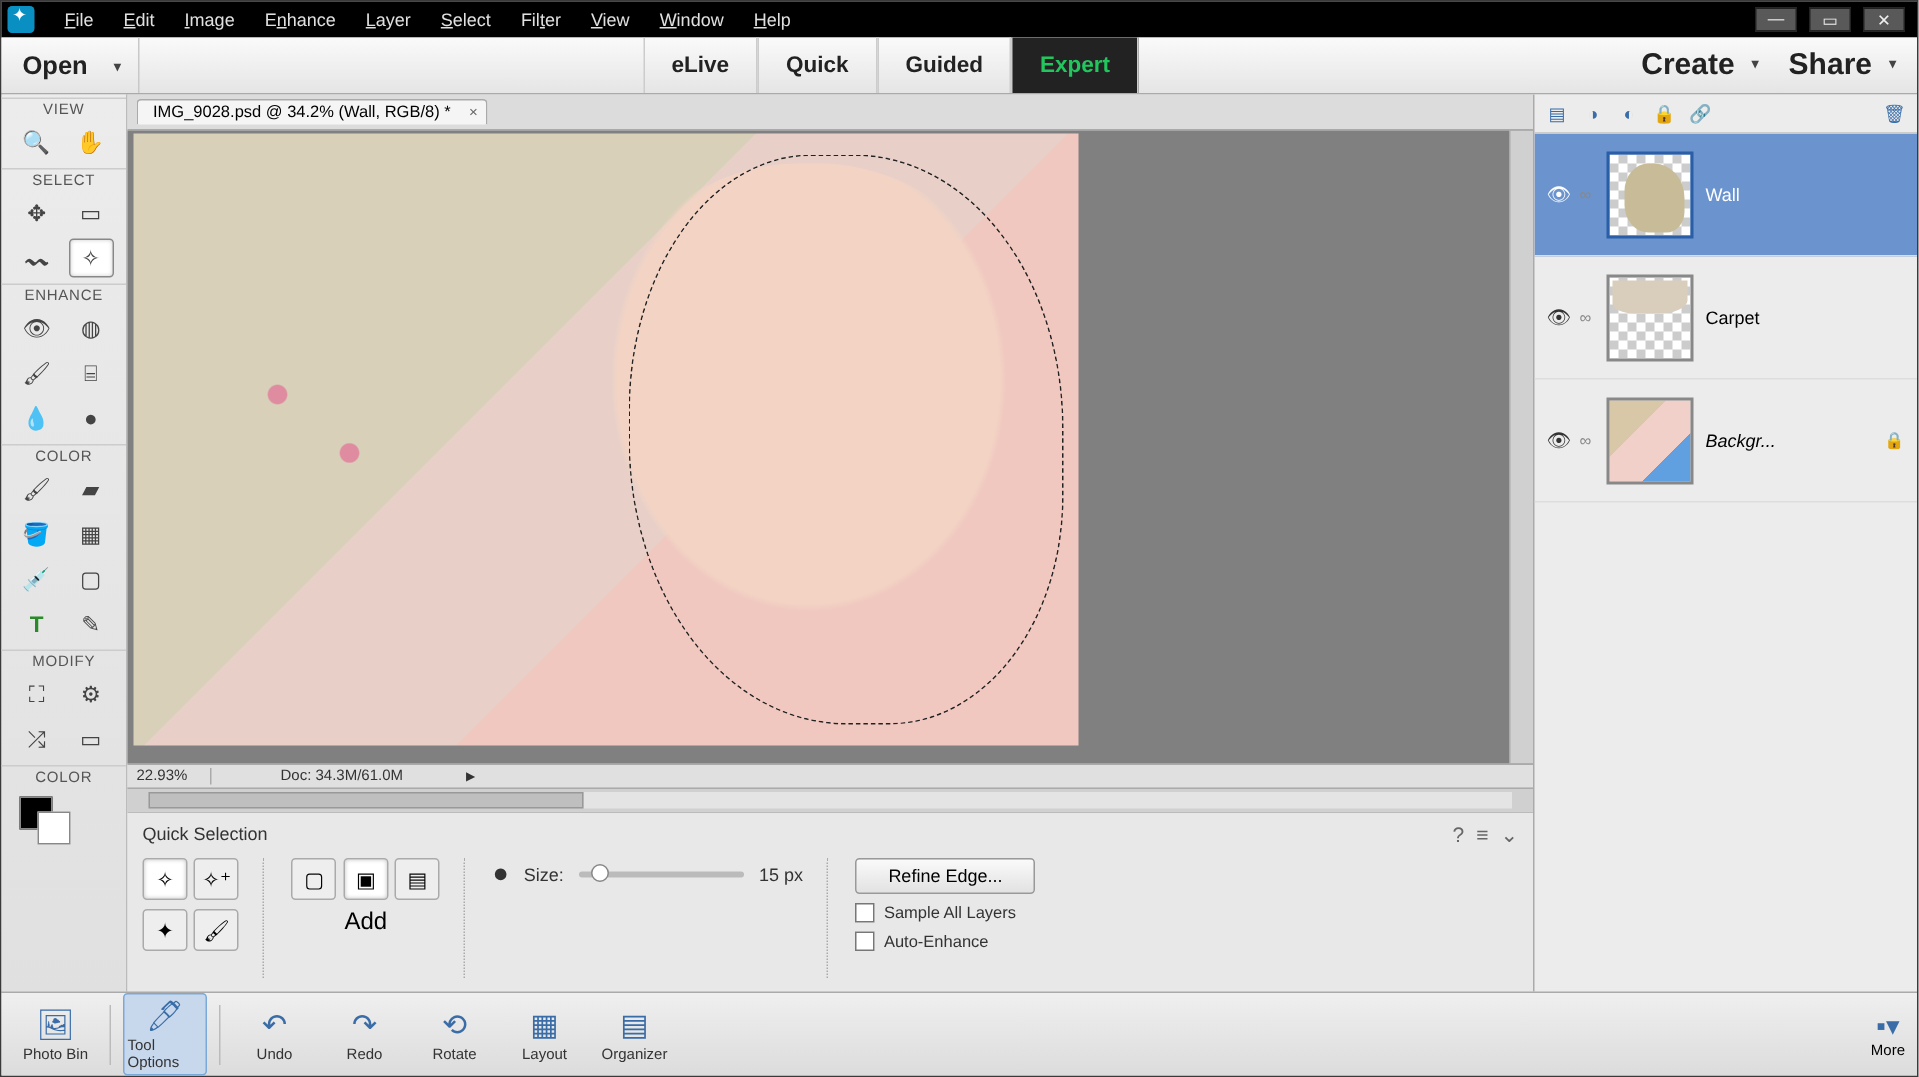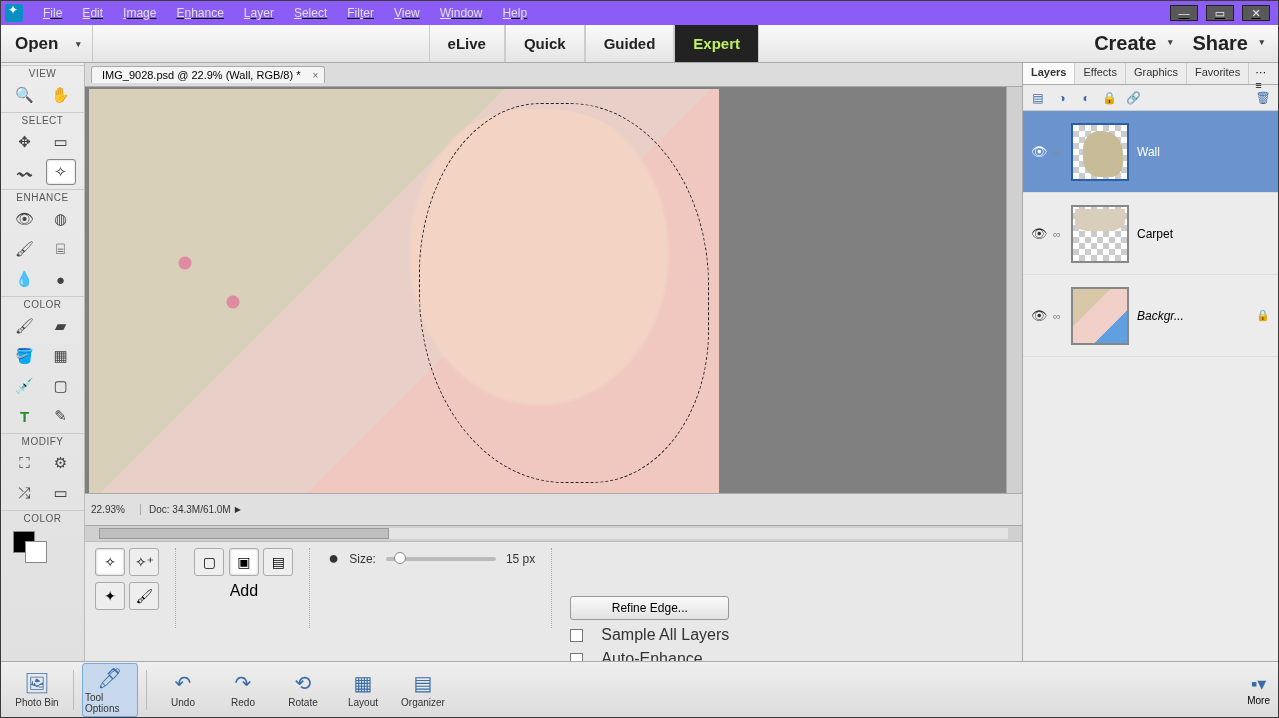--- a/index.html
+++ b/index.html
@@ -1,31 +1,31 @@
 <!DOCTYPE html>
 <html><head>
 <meta charset="utf-8">
 <style>
 * { box-sizing: border-box; margin: 0; padding: 0; font-family: "Segoe UI", Tahoma, sans-serif; }
 body { width: 1279px; height: 718px; overflow: hidden; background: #808080; user-select: none; }
 .window { width: 100%; height: 100%; display: flex; flex-direction: column; background: #e8e8e8; border: 1px solid #3a3a3a; }
-.titlebar { height: 24px; background: #8b5cf6; display: flex; align-items: center; padding: 0 4px; text-decoration: underline; }
+.titlebar { height: 24px; background: #000000; display: flex; align-items: center; padding: 0 4px; }
 .titlebar .logo { width: 18px; height: 18px; background: #0a8fc2; border-radius: 3px; position: relative; margin-right: 10px; }
 .titlebar .logo::after { content: "✦"; color: white; position: absolute; top: -1px; left: 3px; font-size: 12px; }
 .menubar { display: flex; gap: 0; }
 .menubar .mi { color: #e0e0e0; font-size: 12px; padding: 3px 10px; cursor: pointer; }
 .menubar .mi u { text-decoration: underline; }
 .winctrl { margin-left: auto; display: flex; gap: 8px; margin-right: 4px; }
 .winctrl .wbtn { width: 28px; height: 16px; background: #595959; border: 1px solid #222; color: #eee; font-size: 11px; display: flex; align-items: center; justify-content: center; cursor: pointer; }
 .shelfbar { height: 38px; background: linear-gradient(#fafafa, #e5e5e5); border-bottom: 1px solid #aaa; display: flex; align-items: center; padding: 0 14px; }
 .shelfbar .open { font-size: 17px; font-weight: bold; color: #222; padding-right: 34px; position: relative; cursor: pointer; border-right: 1px solid #c8c8c8; height: 100%; display:flex; align-items:center;text-align:right;}
 .shelfbar .open::after { content: "▾"; position: absolute; right: 12px; font-size: 9px; color: #444; }
 .modes { margin-left: auto; margin-right: auto; display: flex; align-items: center; height: 100%; }
 .modes .mode { font-size: 15px; font-weight: bold; color: #222; padding: 0 18px; cursor: pointer; height: 100%; display:flex; align-items:center; border-left:1px solid #ccc; border-right:1px solid #ccc;}
-.modes .mode.active { background: #222; color: #bef264; }
+.modes .mode.active { background: #222; color: #22c55e; }
 .shelfbar .right { display: flex; gap: 20px; }
 .shelfbar .right .rb { font-size: 20px; font-weight: bold; color: #222; cursor: pointer; position: relative; padding-right: 16px; }
 .shelfbar .right .rb::after { content: "▾"; position: absolute; right: 0; font-size: 9px; top: 5px; color: #444; }
 .body { flex: 1; display: flex; min-height: 0; }
 
 .toolcol { width: 84px; background: linear-gradient(#ececec,#e0e0e0); border-right: 1px solid #bbb; display: flex; flex-direction: column; align-items: stretch; font-size: 10px; color: #444; }
 .toolcol .sec { text-align: center; font-size: 10px; letter-spacing: 0.5px; color: #555; padding: 2px 0 1px; border-top: 1px solid #ccc; margin-top: 2px; }
 .toolcol .row { display: flex; justify-content: center; gap: 6px; padding: 2px 0; }
 .toolcol .tb { width: 30px; height: 26px; border: 1px solid transparent; border-radius: 3px; display: flex; align-items: center; justify-content: center; font-size: 15px; cursor: pointer; }
 .toolcol .tb.active { background: #fff; border: 1px solid #888; box-shadow: inset 0 0 3px rgba(0,0,0,.2); }
@@ -35,41 +35,41 @@
 
 .center { flex: 1; display: flex; flex-direction: column; min-width: 0; }
 .tabstrip { height: 24px; background: #dcdcdc; border-bottom: 1px solid #aaa; display: flex; align-items: center; padding-left: 6px; }
 .tabstrip .ftab { background: #f5f5f5; border: 1px solid #aaa; border-bottom: none; padding: 2px 24px 2px 10px; font-size: 11px; position: relative; border-radius: 3px 3px 0 0;}
 .tabstrip .ftab .x { position: absolute; right: 6px; top: 3px; font-size: 10px; cursor: pointer; color: #666; }
 .canvaswrap { flex: 1; background: #808080; position: relative; overflow: hidden; }
 .canvasimg { position: absolute; top: 2px; left: 4px; width: 630px; height: 408px; background: linear-gradient(135deg, #d8d0b8 0 40%, #e8d0c8 40% 60%, #f0c8c0 60% 100%); overflow: hidden; }
 .canvasimg::before { content: ""; position: absolute; left: 300px; top: 20px; width: 300px; height: 320px; background: radial-gradient(ellipse at 50% 45%, #f3d4c4 0 60%, transparent 62%); border-radius: 48% 48% 45% 45%; }
 .canvasimg::after { content: ""; position: absolute; left: 0; top: 70px; width: 240px; height: 260px; background: radial-gradient(circle at 40% 40%, #e64a8c 0 6px, transparent 7px), radial-gradient(circle at 60% 55%, #e64a8c 0 6px, transparent 7px); opacity: .5; }
 .marquee { position: absolute; left: 330px; top: 14px; width: 290px; height: 380px; border: 1.5px dashed #222; border-radius: 42% 48% 40% 50% / 45% 48% 40% 50%; }
-.statusbar { height: 32px; background: #e0e0e0; border-top: 1px solid #aaa; display: flex; align-items: center; font-size: 10px; color: #333; }
+.statusbar { height: 16px; background: #e0e0e0; border-top: 1px solid #aaa; display: flex; align-items: center; font-size: 10px; color: #333; gap: 38px; }
 .statusbar .zoom { width: 56px; padding-left: 6px; border-right: 1px solid #aaa; }
 .statusbar .doc { padding-left: 8px; }
 .statusbar .arrow { margin-left: 4px; font-size: 8px; }
 .hscroll { height: 16px; background: #d0d0d0; border-top: 1px solid #aaa; position: relative; flex-shrink:0;}
 .hscroll .track { position:absolute; left:14px; right:14px; top:2px; bottom:2px; background:#e4e4e4; }
 .hscroll .thumb { position:absolute; left:14px; top:2px; bottom:2px; width: 290px; background:#bfbfbf; border:1px solid #999; }
 .vscroll { position:absolute; top:0; right:0; width:16px; bottom:0; background:#d0d0d0; border-left:1px solid #aaa;}
 .optionsbar { height: 120px; background: #e8e8e8; border-top: 1px solid #bbb; padding: 6px 10px; display: flex; flex-direction: column; }
 .optionsbar .title { font-size: 12px; color: #333; margin-bottom: 8px; display:flex; align-items:center;}
 .optionsbar .title .ohdr { margin-left:auto; font-size:14px; color:#666; display:flex; gap:8px;}
 .optionsbar .optrow { display: flex; align-items: flex-start; gap: 18px; }
 .optgroup { display:flex; flex-direction:column; gap:6px; border-right:1px dotted #aaa; padding-right:16px; min-height:80px;}
 .optgroup:last-child { border-right:none; }
 .qsbtn { width: 30px; height: 28px; background: #eee; border: 1px solid #aaa; border-radius: 3px; display: inline-flex; align-items: center; justify-content: center; font-size: 14px; cursor: pointer; }
 .qsbtn.active { background:#fff; box-shadow: inset 0 0 3px rgba(0,0,0,.25);}
 .sizegroup { display:flex; align-items:center; gap:10px; font-size:12px; color:#333;}
 .slider { width: 110px; height: 4px; background: #bbb; position: relative; border-radius: 2px;}
 .slider .knob { position:absolute; top:-5px; left:8px; width:12px; height:12px; background:#fff; border:1px solid #888; border-radius:50%;}
-.btn { background: linear-gradient(#fafafa,#e2e2e2); border:1px solid #999; border-radius:3px; padding:4px 16px; font-size:12px; cursor:pointer;margin-top:48px; }
-.chk { display:flex; align-items:center; gap:18px; font-size:16px; color:#333;}
+.btn { background: linear-gradient(#fafafa,#e2e2e2); border:1px solid #999; border-radius:3px; padding:4px 16px; font-size:12px; cursor:pointer; }
+.chk { display:flex; align-items:center; gap:6px; font-size:11px; color:#333;}
 .chk .box { width:13px; height:13px; border:1px solid #777; background:#fff;}
 
 .rightpanel { width: 256px; background: #ececec; border-left: 1px solid #aaa; display: flex; flex-direction: column; }
 .paneltabs { height: 22px; display: flex; border-bottom: 1px solid #aaa; }
 .paneltabs .pt { flex: 0 0 auto; padding: 3px 8px; font-size: 11px; color: #333; border-right: 1px solid #ccc; cursor: pointer; }
 .paneltabs .pt.active { background: #fafafa; font-weight: 600; }
 .paneltabs .burger { margin-left:auto; padding:3px 6px; cursor:pointer; font-size:11px;}
 .layerbar { height: 26px; display: flex; align-items: center; gap: 6px; padding: 0 6px; border-bottom: 1px solid #ccc; }
 .layerbar .lb { width: 18px; height: 18px; display:flex; align-items:center; justify-content:center; font-size:12px; color:#3a6da8; cursor:pointer;}
 .layerbar .trash { margin-left:auto; color:#3a6da8; cursor:pointer;}
@@ -197,41 +197,49 @@
       <div class="sec">COLOR</div>
       <div class="swatch">
         <div class="fg"></div>
         <div class="bg"></div>
       </div>
     </div>
 
     <div class="center">
       <div class="tabstrip">
         <div class="ftab">
-          <span>IMG_9028.psd @ 22.9% (Wall, RGB/8) *</span>
+          <span>IMG_9028.psd @ 34.2% (Wall, RGB/8) *</span>
           <span class="x">×</span>
         </div>
       </div>
       <div class="canvaswrap">
         <div class="canvasimg">
           <div class="marquee"></div>
         </div>
         <div class="vscroll"></div>
       </div>
       <div class="statusbar">
         <div class="zoom">22.93%</div>
         <div class="doc">Doc: 34.3M/61.0M</div>
         <div class="arrow">▶</div>
       </div>
       <div class="hscroll">
         <div class="track"></div>
           <div class="thumb"></div>
       </div>
 
       <div class="optionsbar">
+        <div class="title">
+          <span>Quick Selection</span>
+          <span class="ohdr">
+            <span>?</span>
+            <span>≡</span>
+            <span>⌄</span>
+          </span>
+        </div>
         <div class="optrow">
           <div class="optgroup">
             <div>
               <span class="qsbtn active">✧</span>
               <span class="qsbtn">✧⁺</span>
             </div>
             <div>
               <span class="qsbtn">✦</span>
               <span class="qsbtn">🖌</span>
             </div>
@@ -263,27 +271,20 @@
             <label class="chk">
                 <span class="box"></span>
                 <span>Auto-Enhance</span>
               </label>
           </div>
         </div>
       </div>
     </div>
 
     <div class="rightpanel">
-      <div class="paneltabs">
-        <div class="pt active">Layers</div>
-        <div class="pt">Effects</div>
-        <div class="pt">Graphics</div>
-        <div class="pt">Favorites</div>
-        <div class="burger">⋯≡</div>
-      </div>
       <div class="layerbar">
         <span class="lb">▤</span>
         <span class="lb">◑</span>
         <span class="lb">◐</span>
         <span class="lb">🔒</span>
         <span class="lb">🔗</span>
         <span class="lb trash">🗑</span>
       </div>
       <div class="layerlist">
         <div class="layer selected">

